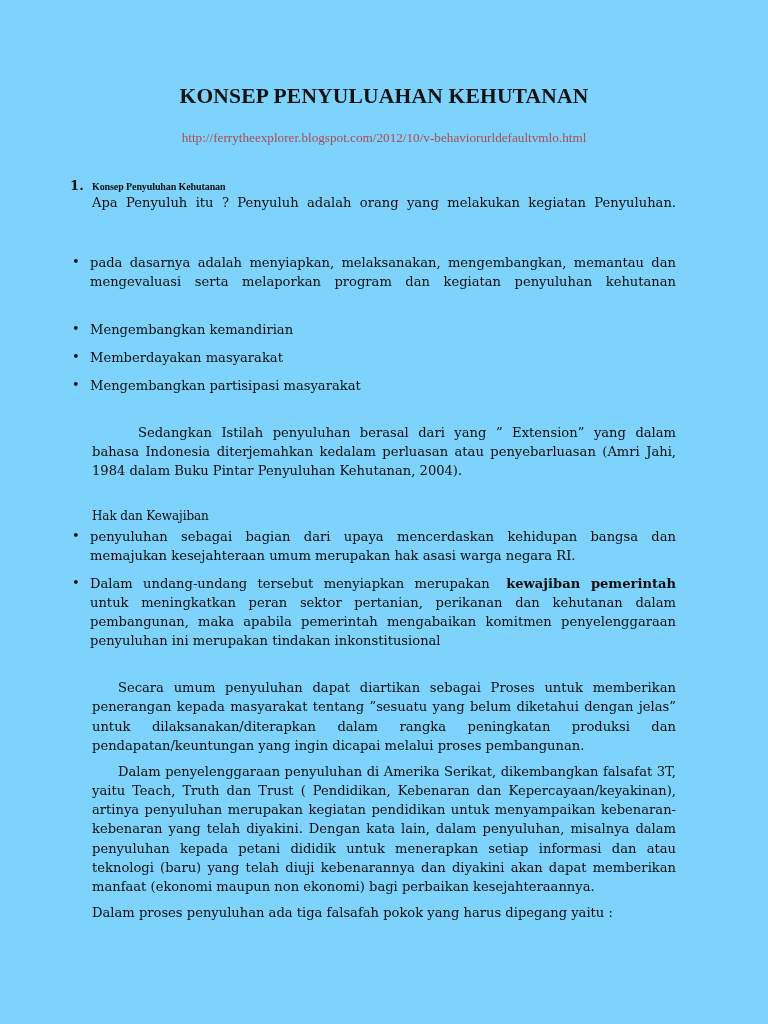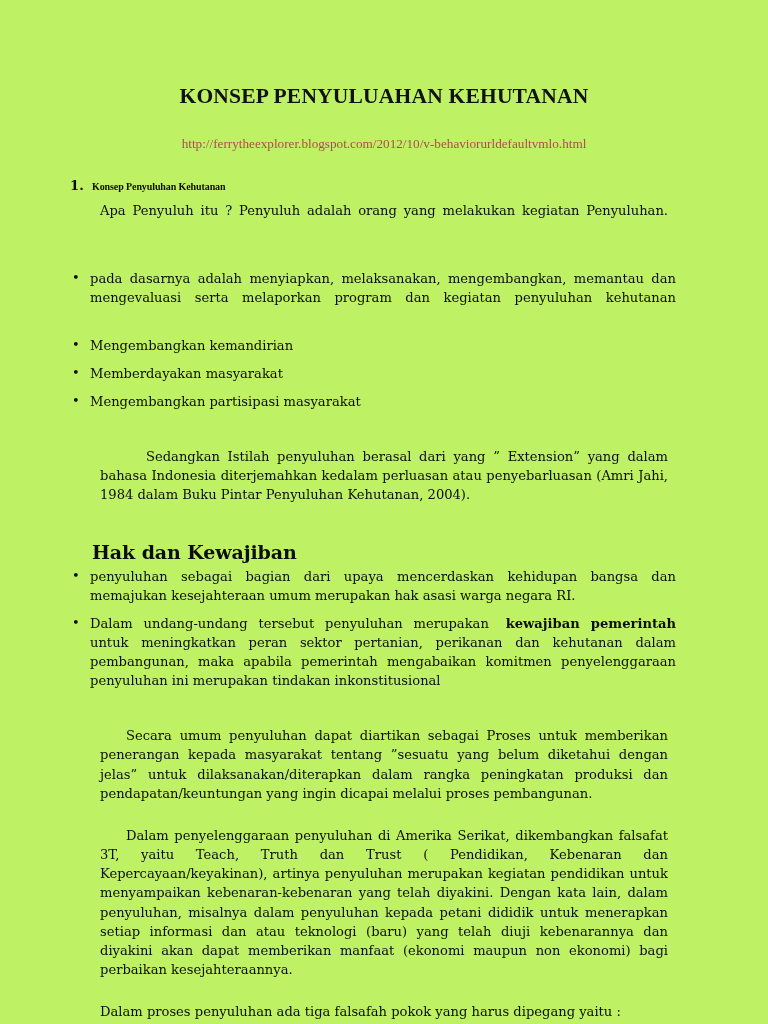--- a/index.html
+++ b/index.html
@@ -13,21 +13,21 @@
     overflow: hidden;
     font-family: "DejaVu Serif", serif;
     color: #0d0d0d;
     -webkit-font-smoothing: antialiased;
   }
 
   .page {
     position: relative;
     width: 768px;
     height: 1024px;
-    background: #bef264;
+    background: #7dd3fc;
     box-sizing: border-box;
     padding: 0;
   }
 
   
   .doc-title {
     font-family: "Liberation Serif", serif;
     font-weight: bold;
     font-size: 21.5px;
     letter-spacing: 0.2px;
@@ -36,21 +36,21 @@
     padding-top: 85px;
     line-height: 1.1;
     color: #111;
   }
 
   .doc-url {
     font-family: "Liberation Serif", serif;
     font-size: 13.2px;
     text-align: center;
     color: #b04a52;
-    margin: 8px;
+    margin: 2px;
     padding-top: 19px;
     line-height: 1.2;
   }
 
   
   .content {
     position: absolute;
     left: 70px;
     top: 178px;
     width: 606px;
@@ -106,30 +106,30 @@
     font-size: 13px;
     line-height: 1.46;
   }
   .bullet-text { display: block; }
 
   
   .bullet-tight { margin-bottom: 9px; }
 
   
   .sub-heading {
-    font-weight: bold;
-    font-size: 19px;
+    font-weight: normal;
+    font-size: 12px;
     font-family: "DejaVu Serif", serif;
     margin: 0 0 4px 22px;
     letter-spacing: -0.1px;
   }
 
   
   .just-para {
-    margin: 8px;
+    margin: 0;
     text-align: justify;
     font-size: 13.1px;
     line-height: 1.465;
     text-justify: inter-word;
   }
   .first-indent {
     text-indent: 46px;
   }
   .first-indent-sm {
     text-indent: 26px;
@@ -197,21 +197,21 @@
 
     <div class="sub-heading">Hak dan Kewajiban</div>
 
     <ul class="bullet-list">
       <li class="bullet-item">
         <span class="bullet-dot">•</span>
         <span class="bullet-text">penyuluhan sebagai bagian dari upaya  mencerdaskan kehidupan bangsa dan memajukan kesejahteraan umum merupakan hak asasi warga negara RI.</span>
       </li>
       <li class="bullet-item">
         <span class="bullet-dot">•</span>
-        <span class="bullet-text"><span>Dalam undang-undang tersebut penyuluhan merupakan </span><span class="bold">kewajiban pemerintah</span><span> untuk meningkatkan peran sektor pertanian, perikanan dan kehutanan dalam pembangunan, maka apabila pemerintah mengabaikan komitmen penyelenggaraan penyuluhan ini merupakan tindakan inkonstitusional</span></span>
+        <span class="bullet-text"><span>Dalam undang-undang tersebut menyiapkan merupakan </span><span class="bold">kewajiban pemerintah</span><span> untuk meningkatkan peran sektor pertanian, perikanan dan kehutanan dalam pembangunan, maka apabila pemerintah mengabaikan komitmen penyelenggaraan penyuluhan ini merupakan tindakan inkonstitusional</span></span>
       </li>
     </ul>
 
     <div class="gap-xl"></div>
 
     <div class="indent-block">
 
       <p class="just-para first-indent-sm">Secara umum penyuluhan dapat diartikan sebagai Proses untuk memberikan penerangan kepada masyarakat tentang ”sesuatu yang belum diketahui dengan jelas” untuk dilaksanakan/diterapkan dalam rangka peningkatan produksi dan pendapatan/keuntungan yang ingin dicapai melalui proses pembangunan.</p>
 
       <div class="gap-sm"></div>

